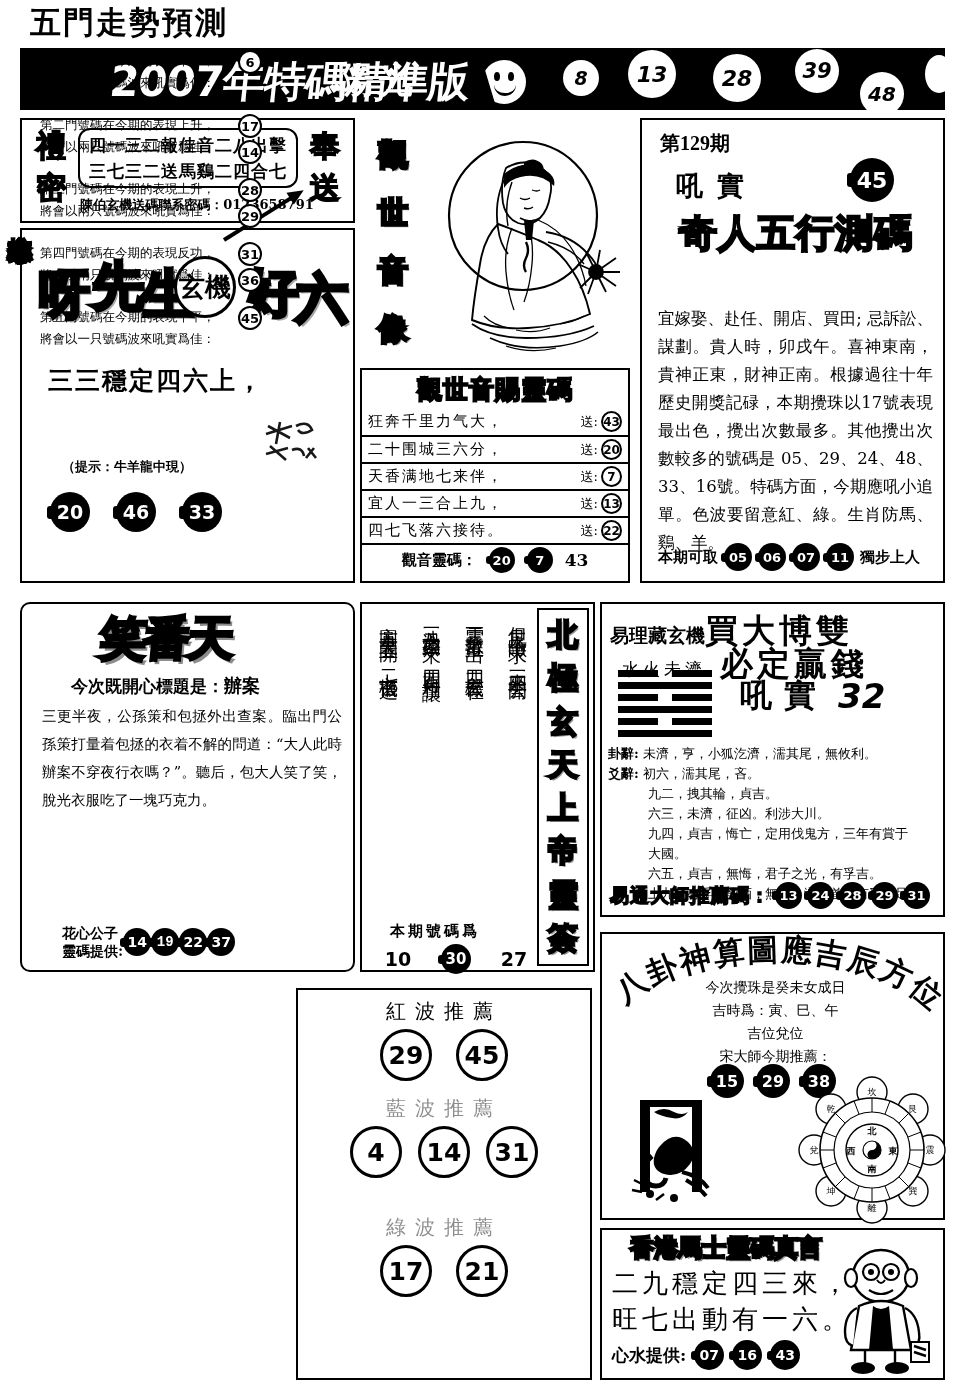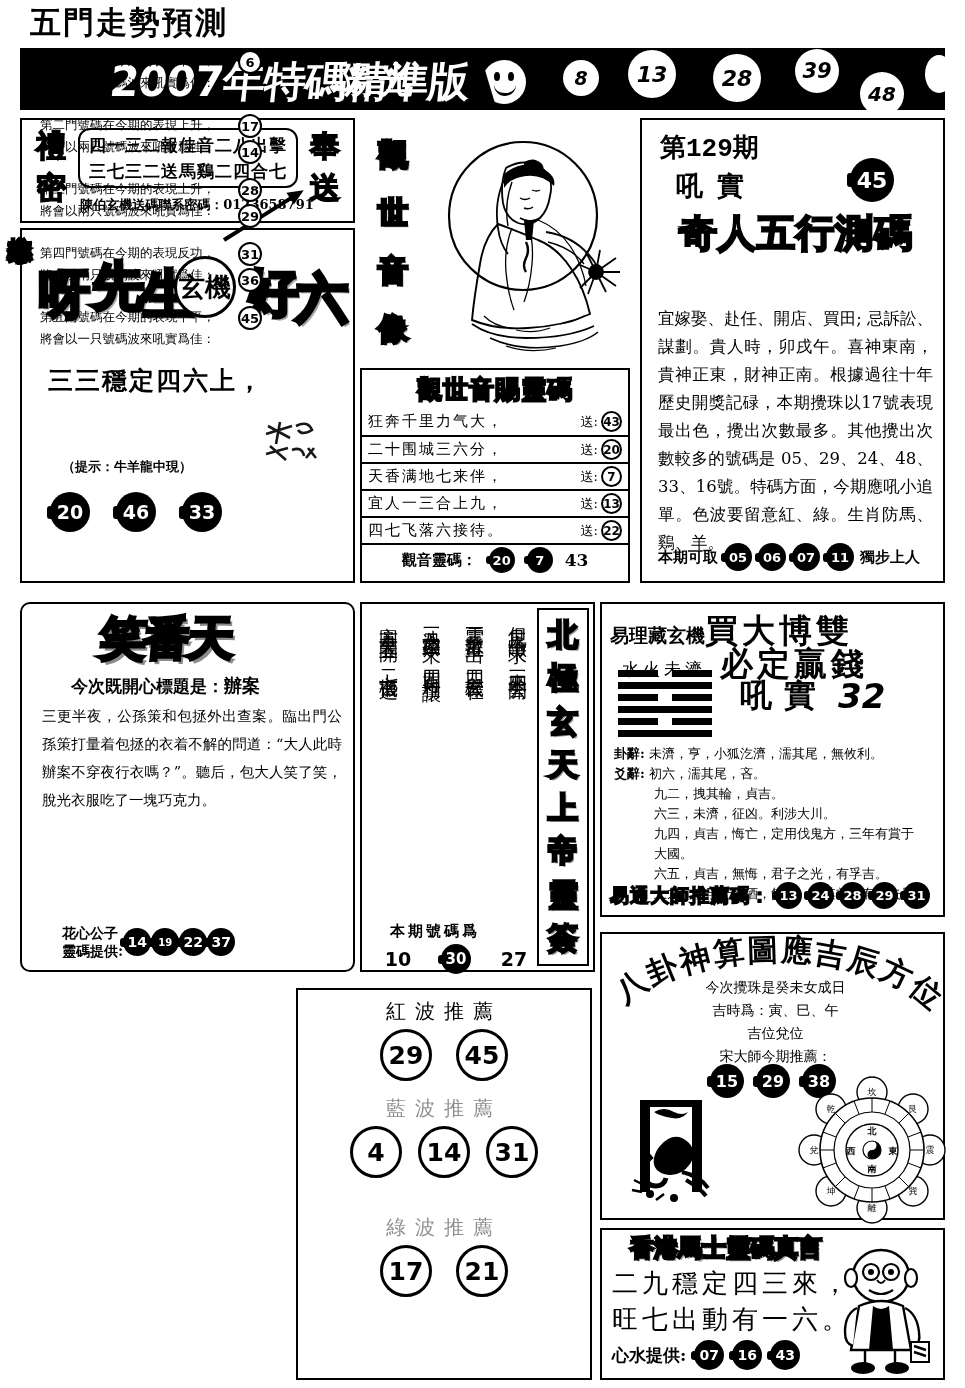--- a/index.html
+++ b/index.html
@@ -167,22 +167,22 @@
   .code-send{ font-size:13px; display:flex;align-items:center;gap:3px;}
   .codes-foot{
     border-top:2px solid #000;
     display:flex;align-items:center;justify-content:center;gap:12px;
     height:32px; font-size:15px;font-weight:bold;
     font-family:"DejaVu Serif","Liberation Serif",serif;
   }
 
   
   #p-wuxing { left:640px; top:118px; width:305px; height:465px; }
-  .wx-issue { position:absolute;left:18px;top:10px;font-size:26px;font-weight:bold;
-    font-family:Liberation Mono, monospace;}
+  .wx-issue { position:absolute;left:18px;top:10px;font-size:20px;font-weight:bold;
+    font-family:Liberation Serif, serif;}
   .wx-sub { position:absolute;left:34px;top:48px;font-size:27px;font-weight:bold;letter-spacing:14px;
     font-family:"DejaVu Serif","Liberation Serif",serif;}
   .wx-ball { position:absolute; left:208px; top:38px; }
   .wx-big {
     position:absolute; left:14px; top:88px; width:280px;
     font-size:38px;font-weight:bold;letter-spacing:1px;text-align:center;
     color:#fff;-webkit-text-stroke:2.5px #000;
     font-family:"DejaVu Serif","Liberation Serif",serif;
   }
   .wx-body {
@@ -253,21 +253,21 @@
     font-family:"DejaVu Serif","Liberation Serif",serif;}
   .yl-r3{position:absolute;left:138px;top:70px;display:flex;align-items:center;gap:10px;}
   .yl-oracle{font-size:32px;font-weight:bold;letter-spacing:12px;
     font-family:"DejaVu Serif","Liberation Serif",serif;}
   .yl-num{font-size:34px;font-weight:bold;font-style:italic;}
   .hexagram{position:absolute;left:16px;top:66px;width:94px;}
   .hexagram .line{height:7px;margin-bottom:5px;display:flex;justify-content:space-between;}
   .hexagram .line i{background:#000;height:100%;display:block;}
   .hexagram .line.s i{width:100%;}
   .hexagram .line.b i{width:43%;}
-  .yl-text{position:absolute;left:12px;top:140px;width:328px;font-size:13px;line-height:20px;
+  .yl-text{position:absolute;left:6px;top:140px;width:328px;font-size:13px;line-height:20px;
     font-family:"DejaVu Serif","Liberation Serif",serif;}
   .yl-text .k{font-weight:bold;}
   .yl-foot{position:absolute;left:8px;bottom:6px;width:330px;display:flex;align-items:center;gap:5px;}
   .yl-foot .lbl{font-size:19px;font-weight:bold;color:#fff;-webkit-text-stroke:1.5px #000;
     font-family:"DejaVu Serif","Liberation Serif",serif;letter-spacing:1px;}
 
   
   #p-five { left:20px; top:988px; width:270px; height:392px; }
   .five-title{position:absolute;left:30px;top:2px;font-size:31px;font-weight:bold;letter-spacing:2px;
     font-family:"DejaVu Serif","Liberation Serif",serif;}
@@ -484,21 +484,21 @@
     <div class="joke-sub">
       <span>今次既開心標題是：</span><b>辦案</b>
     </div>
     <div class="joke-body">三更半夜，公孫策和包拯外出查案。臨出門公孫策打量着包拯的衣着不解的問道：“大人此時辦案不穿夜行衣嗎？”。聽后，包大人笑了笑，脫光衣服吃了一塊巧克力。</div>
     <div class="joke-foot">
       <span class="lbl">
         <span>花心公子</span><br>
         <span>靈碼提供:</span>
       </span>
       <span class="ball" style="width:28px;height:28px;font-size:14px;">14</span>
-      <span class="ball" style="width:28px;height:28px;font-size:10px;">19</span>
+      <span class="ball" style="width:28px;height:28px;font-size:14px;font-family:Liberation Mono, monospace;">19</span>
       <span class="ball" style="width:28px;height:28px;font-size:14px;">22</span>
       <span class="ball" style="width:28px;height:28px;font-size:14px;">37</span>
     </div>
   </div>
 
   <div class="box" id="p-sign">
     <div class="sign-title">
       <span>北</span>
       <span>極</span>
       <span>玄</span>

